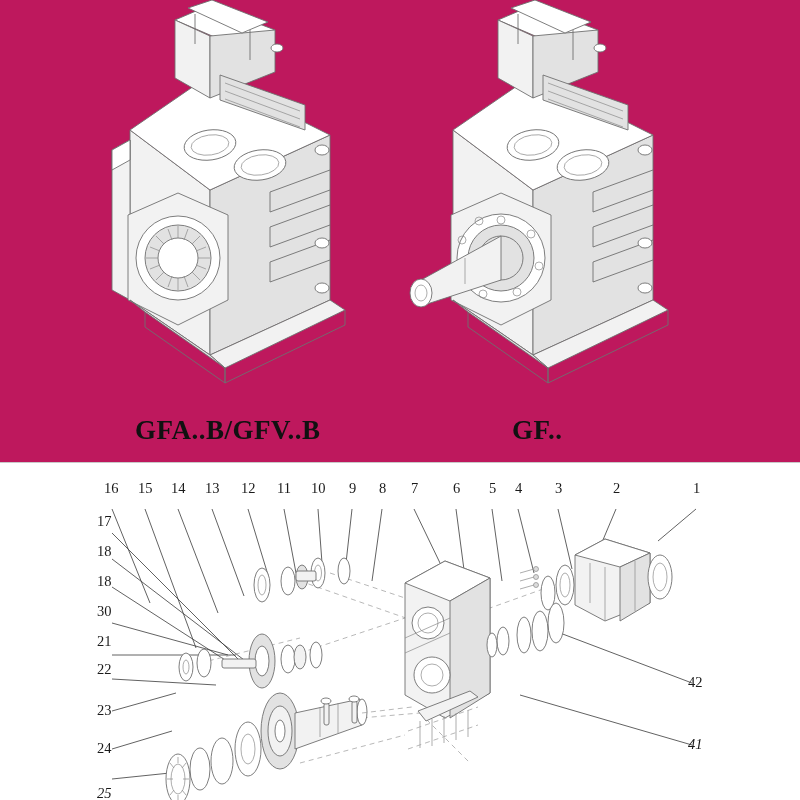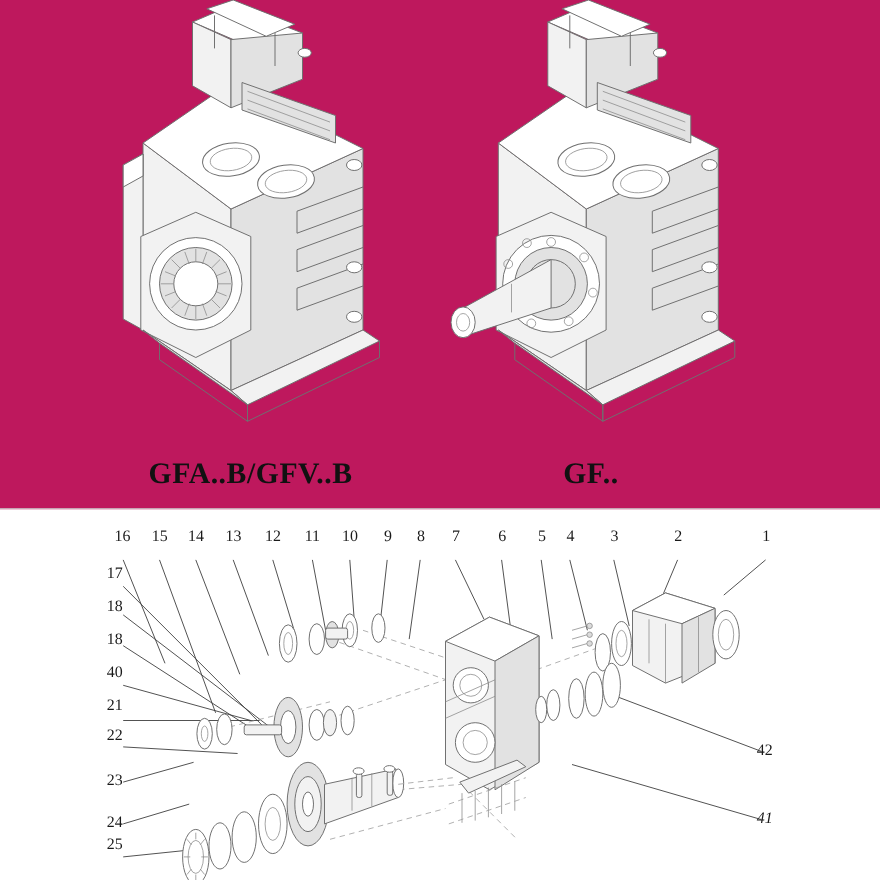--- a/index.html
+++ b/index.html
@@ -407,24 +407,24 @@
     <div class="callout" style="left:453px; top:18px;">6</div>
     <div class="callout" style="left:489px; top:18px;">5</div>
     <div class="callout" style="left:515px; top:18px;">4</div>
     <div class="callout" style="left:555px; top:18px;">3</div>
     <div class="callout" style="left:613px; top:18px;">2</div>
     <div class="callout" style="left:693px; top:18px;">1</div>
 
     <div class="callout" style="left:97px; top:51px;">17</div>
     <div class="callout" style="left:97px; top:81px;">18</div>
     <div class="callout" style="left:97px; top:111px;">18</div>
-    <div class="callout" style="left:97px; top:141px;">40</div>
+    <div class="callout" style="left:97px; top:141px;">30</div>
     <div class="callout" style="left:97px; top:171px;">21</div>
     <div class="callout" style="left:97px; top:199px;">22</div>
     <div class="callout" style="left:97px; top:240px;text-align:center;">23</div>
     <div class="callout" style="left:97px; top:278px;">24</div>
-    <div class="callout" style="left:97px; top:298px;">25</div>
+    <div class="callout" style="left:97px; top:323px;font-style:italic;">25</div>
 
     <div class="callout" style="left:688px; top:212px;">42</div>
     <div class="callout" style="left:688px; top:274px;font-style:italic;">41</div>
 
   </div>
 </div>
 
 </body></html>

